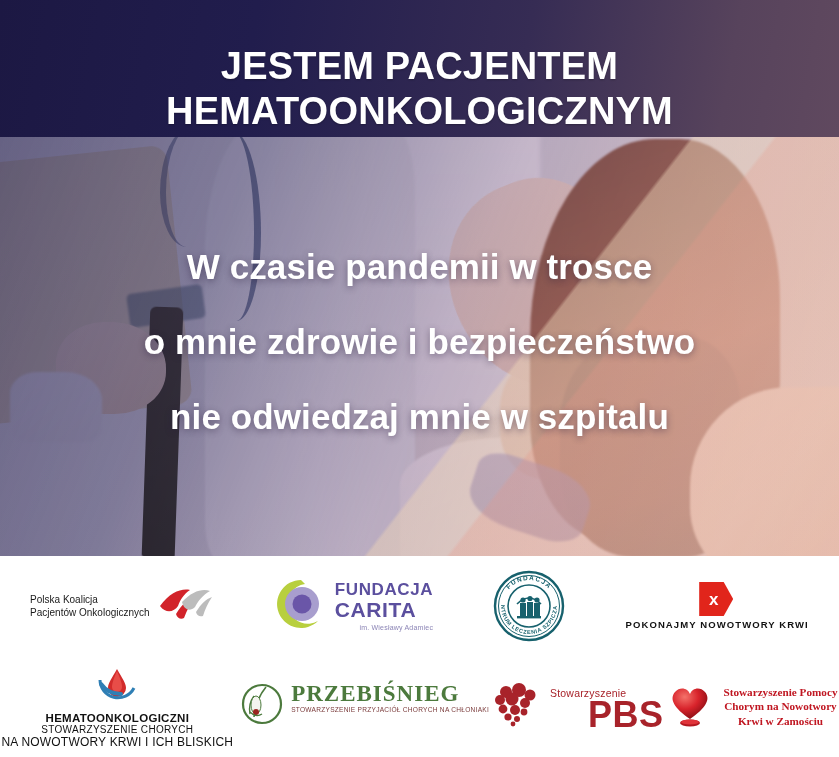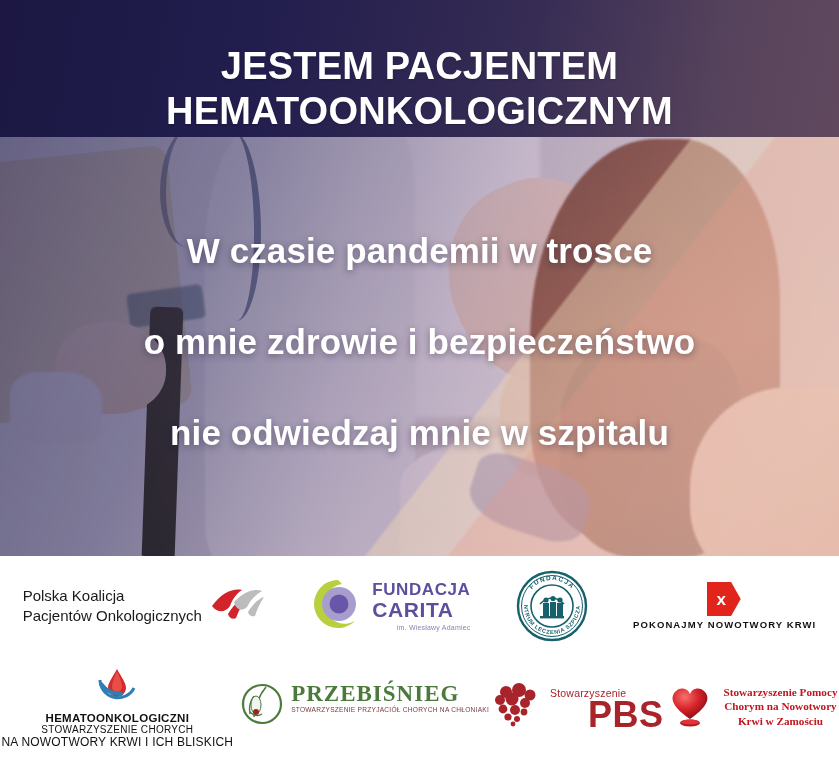--- a/index.html
+++ b/index.html
@@ -174,21 +174,21 @@
       rgba(214,112,100,.22) 100%);
   }
   .ov-haze{
     position:absolute;inset:0;
     background:linear-gradient(100deg,rgba(255,255,255,.06),rgba(255,255,255,.22));
   }
 
   .photo-text{
     position:absolute;left:0;right:0;top:0;bottom:0;
     display:flex;flex-direction:column;justify-content:center;align-items:center;
-    gap:56px;
+    gap:40px;
     padding-bottom:10px;
   }
   .photo-line{
     color:#ffffff;
     font-weight:bold;
     font-size:35px;
     line-height:1;
     letter-spacing:0.1px;
     text-align:center;
     text-shadow:0 2px 7px rgba(40,28,60,.45);
@@ -208,21 +208,21 @@
   .row2{top:100px;height:101px;}
   .logo-cell{
     display:flex;align-items:center;justify-content:center;
     height:100%;
   }
 
   
   .pkpo{display:flex;align-items:center;gap:6px;}
   .pkpo-txt{
     font-family:"Liberation Sans", sans-serif;
-    font-size:15px;color:#1a1a1a;line-height:1.35;white-space:pre-line;
+    font-size:10px;color:#1a1a1a;line-height:1.35;white-space:pre-line;
   }
 
   
   .carita{display:flex;align-items:center;gap:7px;}
   .carita-txt{line-height:1.05;}
   .carita-l1{font-size:17px;font-weight:bold;color:#5b4f9e;letter-spacing:.6px;}
   .carita-l2{font-size:21px;font-weight:bold;color:#5b4f9e;letter-spacing:.6px;}
   .carita-l3{font-size:7px;color:#8b84b5;letter-spacing:.2px;margin-top:3px;text-align:right;}
 
   

